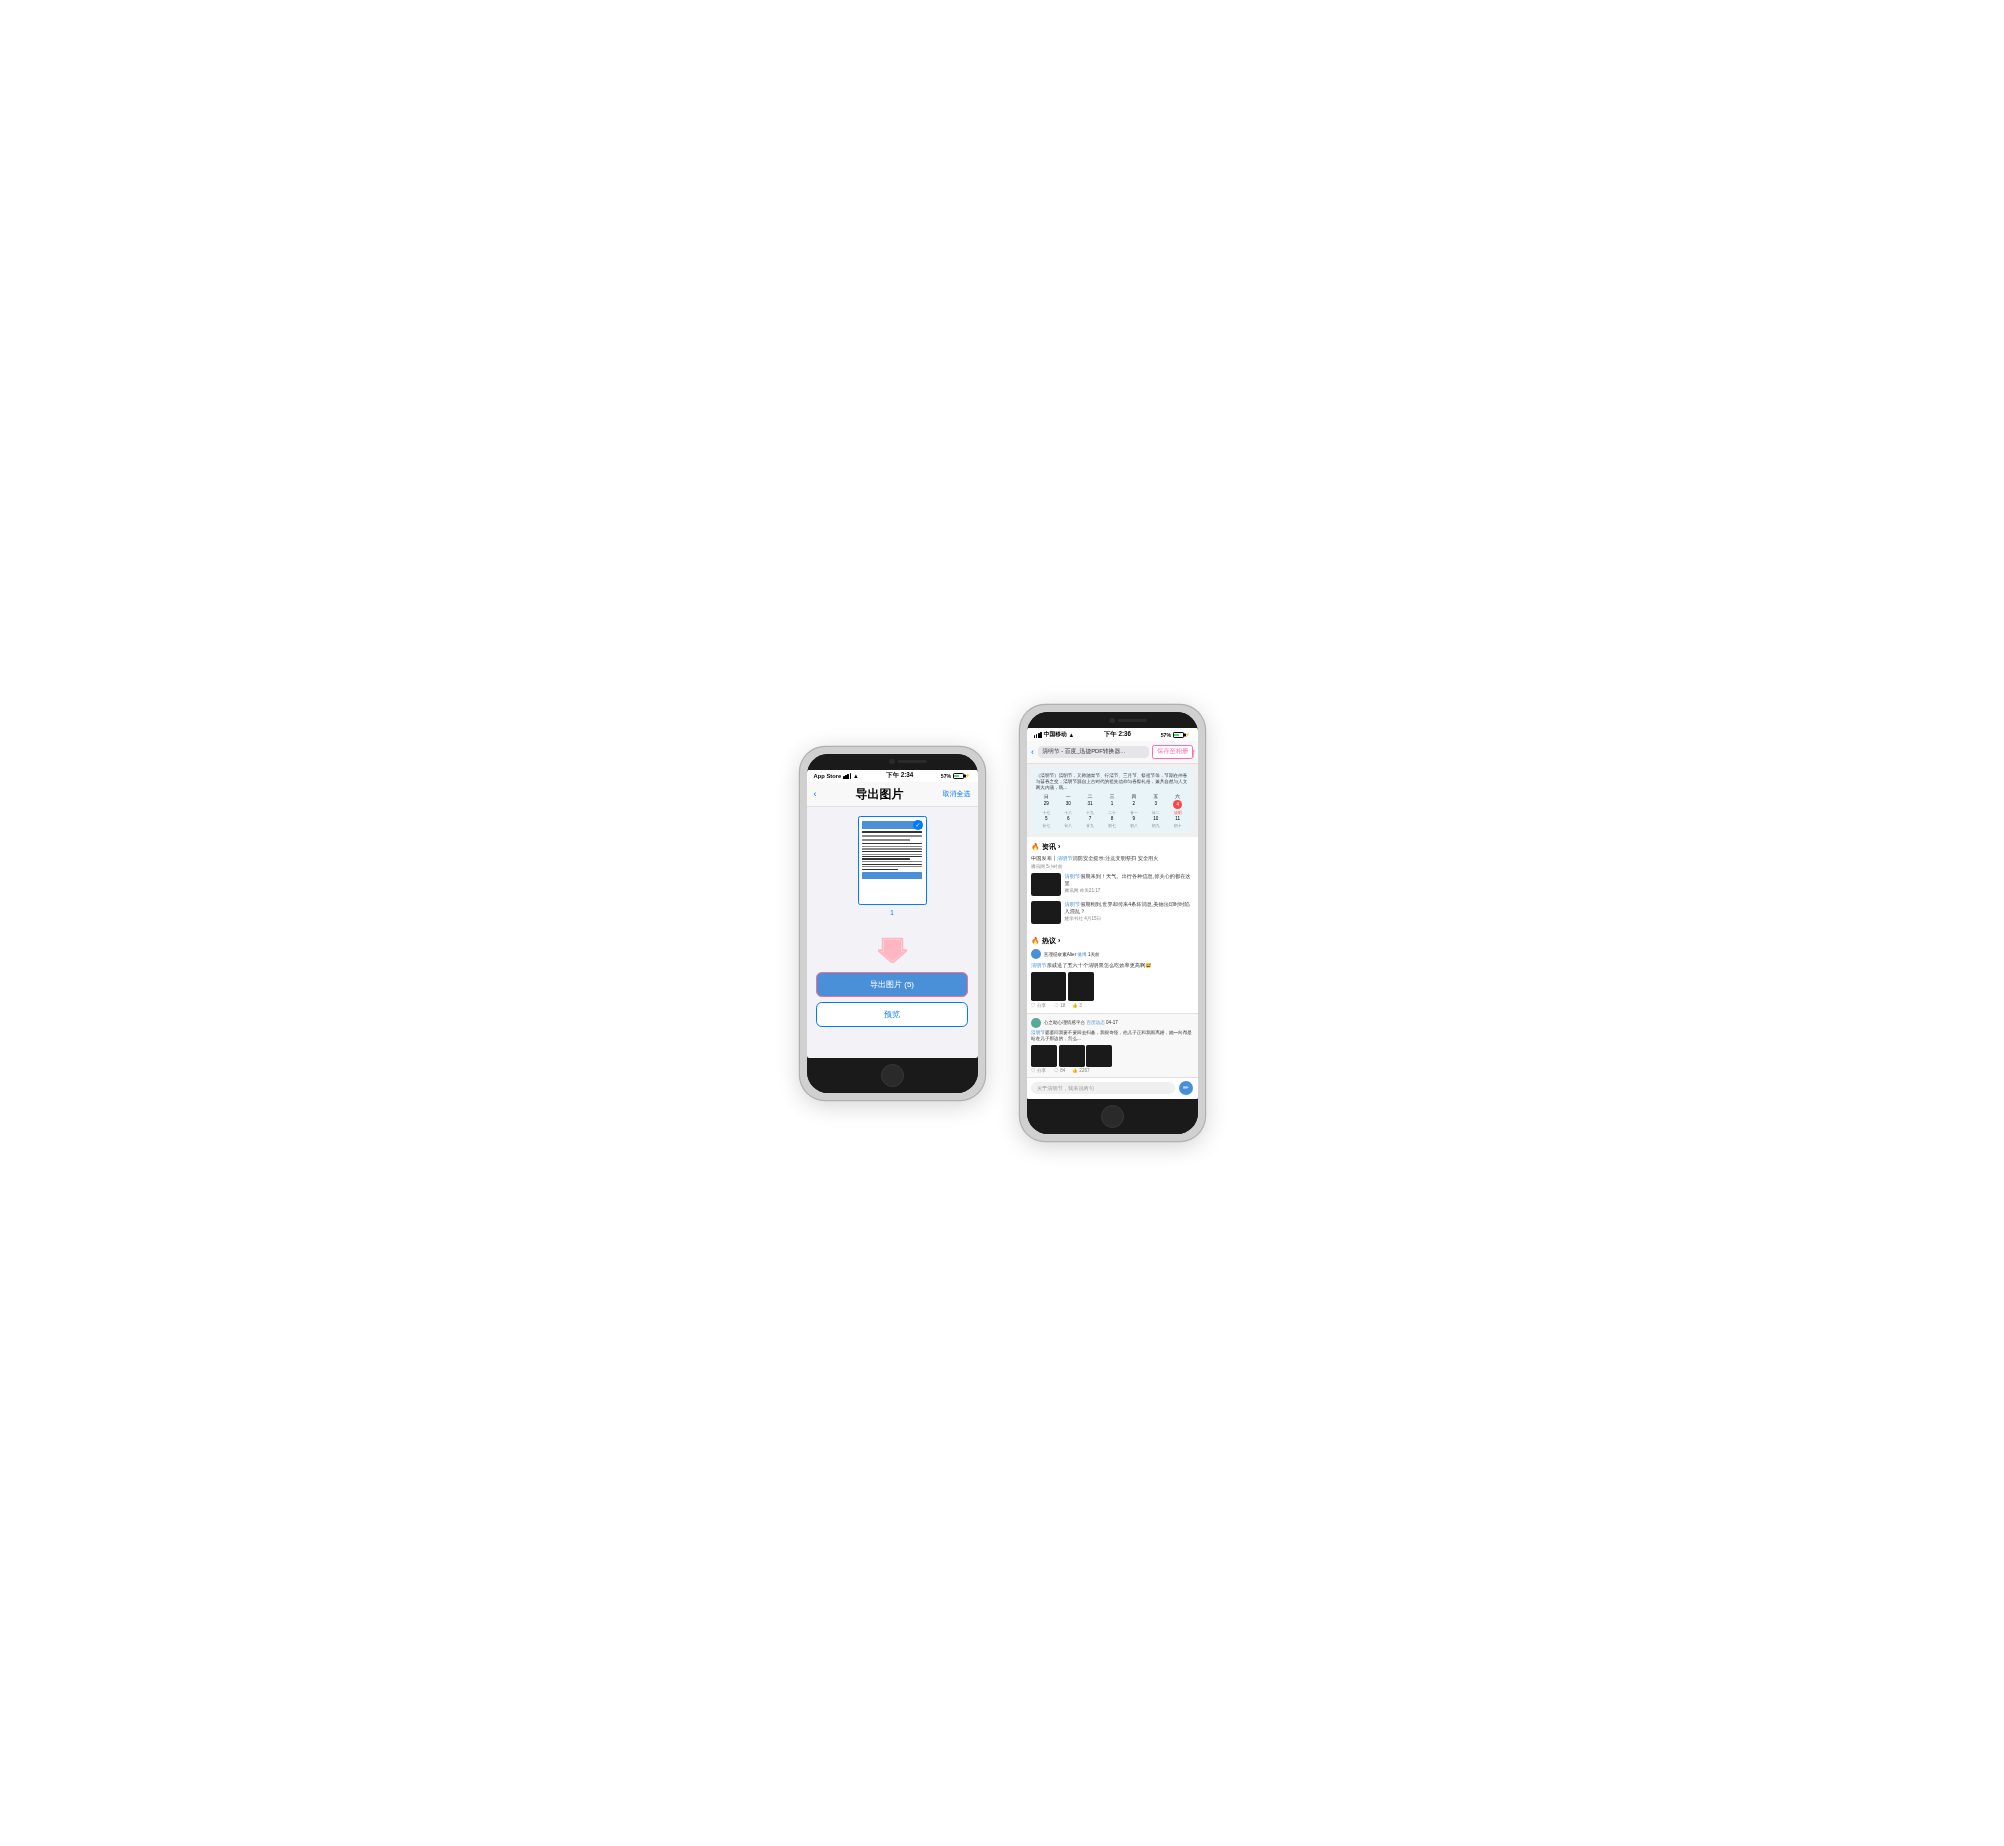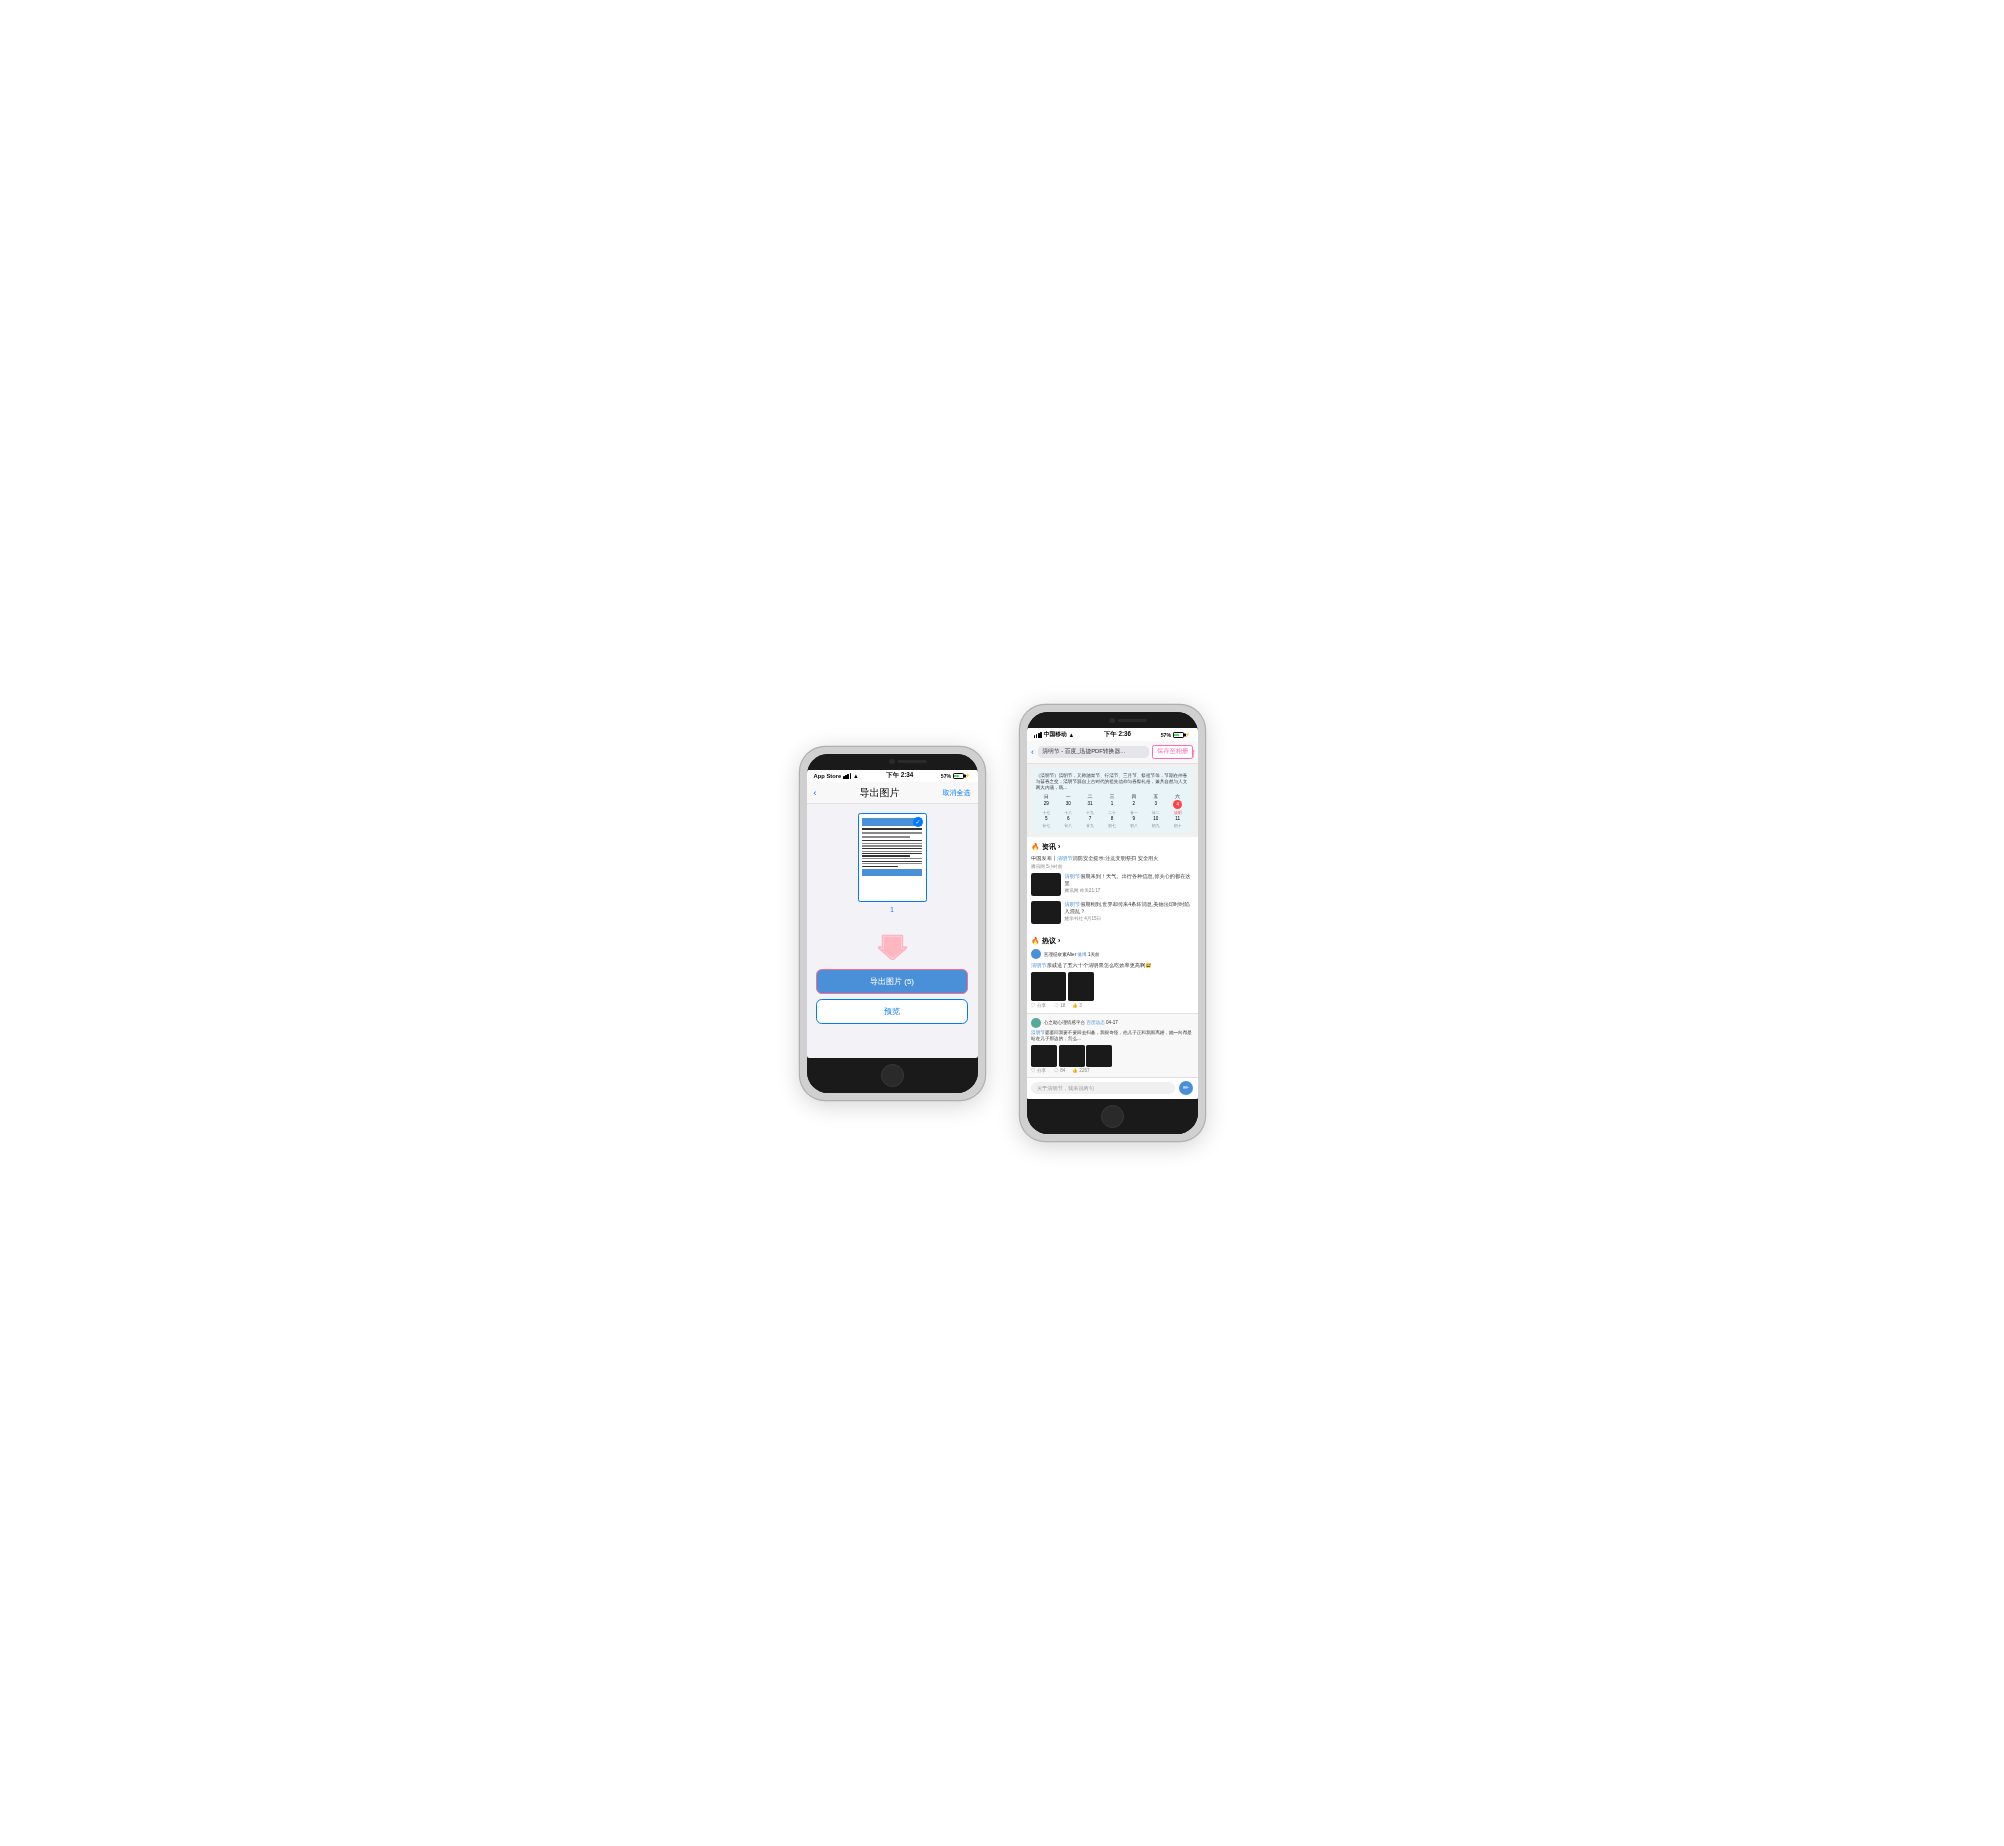--- a/index.html
+++ b/index.html
@@ -123,21 +123,21 @@
     
     .nav-bar {
       display: flex;
       align-items: center;
       justify-content: space-between;
       padding: 3.5px 7px;
       border-bottom: 0.3px solid #e0e0e0;
       background: #f8f8f8;
     }
     .nav-back { font-size: 9.2px; color: #007aff; }
-    .nav-title { font-size: 10px; font-weight: 400; color: #000; }
+    .nav-title { font-size: 12px; font-weight: 700; color: #000; }
     .nav-action { font-size: 7px; color: #007aff; }
 
     
     .export-screen { background: #f2f2f7; min-height: 288px; }
     .image-grid {
       padding: 9.2px;
       display: flex;
       flex-direction: column;
       align-items: center;
     }

